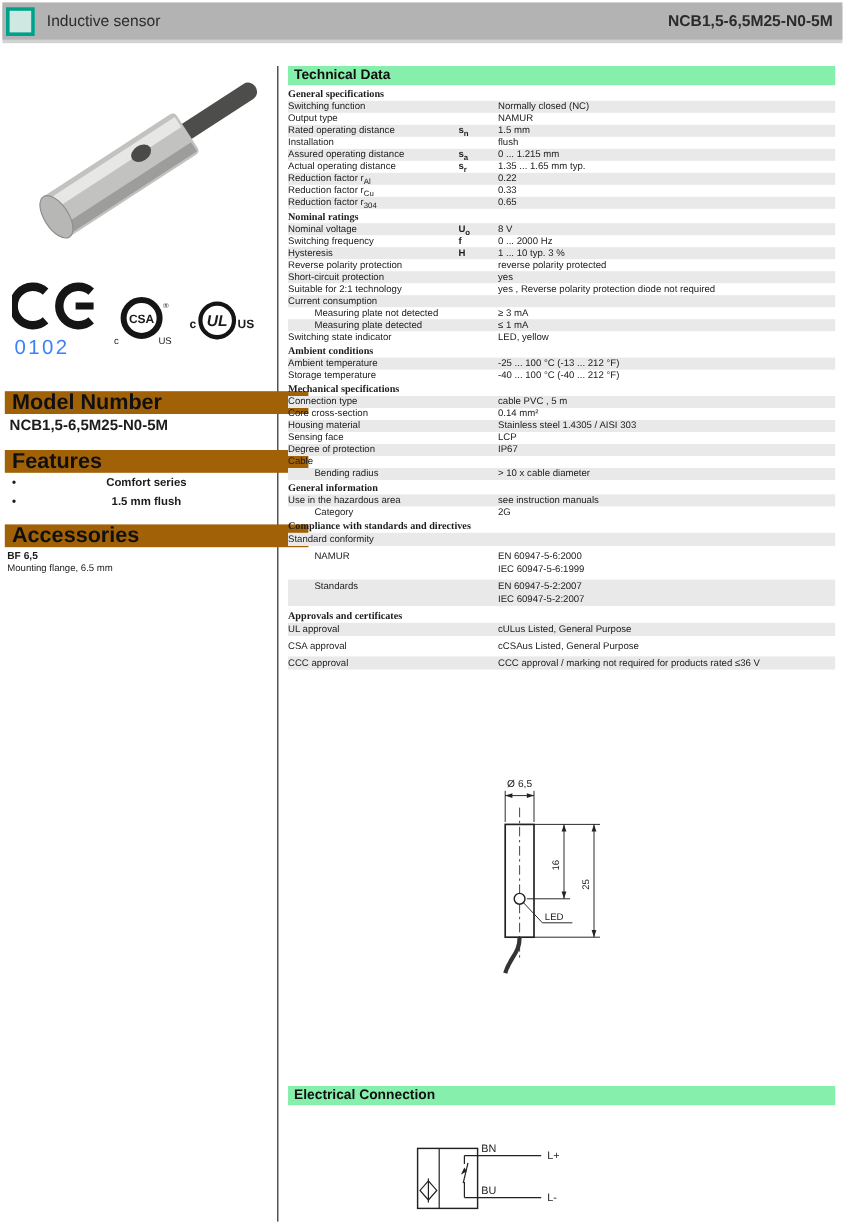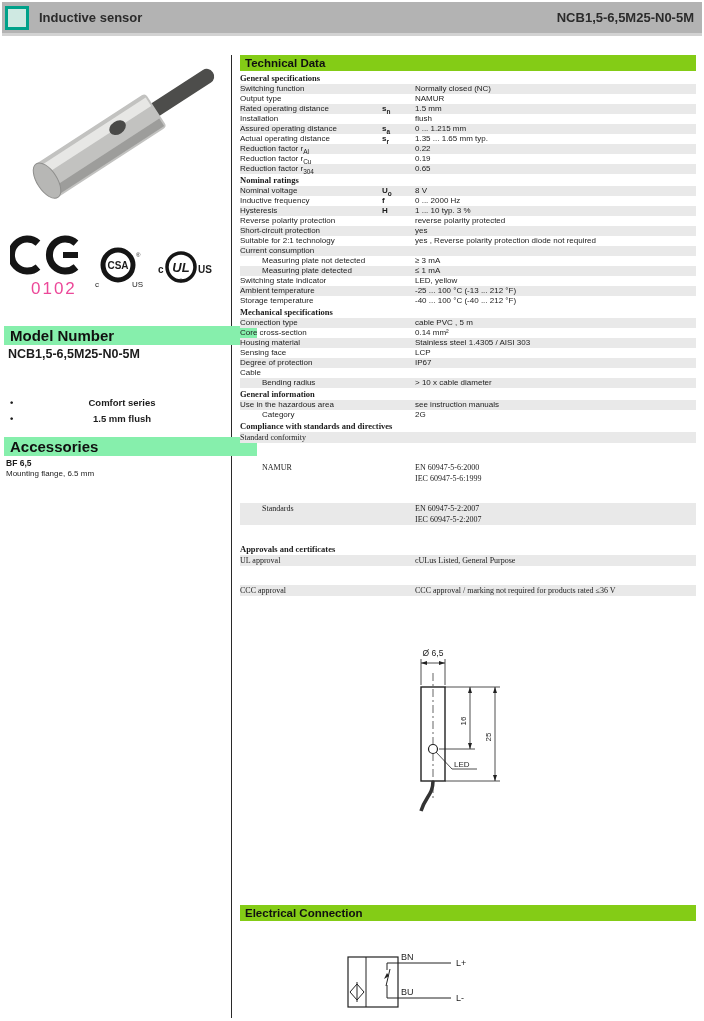--- a/index.html
+++ b/index.html
@@ -3,58 +3,58 @@
 <meta charset="utf-8">
 <style>
   html,body{margin:0;padding:0;background:#fff;}
   .page{position:relative;width:704px;height:1021px;background:#ffffff;
         font-family:"Liberation Sans",sans-serif;color:#1c1c1c;overflow:hidden;}
 
   
   .topbar{position:absolute;left:2px;top:2px;width:700px;height:31px;background:#b3b3b3;
           display:flex;align-items:center;box-shadow:0 3px 0 #d2d2d2;}
   .brandsq{width:24px;height:24px;margin-left:3px;background:#cfe9e2;border:3px solid #00a18a;box-sizing:border-box;}
-  .topbar-title{font-weight:bold;font-size:13px;margin-left:10px;color:#2b2b2b;}
+  .topbar-title{font-weight:normal;font-size:13px;margin-left:10px;color:#2b2b2b;}
   .topbar-model{margin-left:auto;margin-right:8px;font-weight:bold;font-size:13px;color:#2b2b2b;}
 
   .vdivider{position:absolute;left:231px;top:55px;width:1px;height:963px;background:#2a2a2a;}
 
   
   .photo{position:absolute;left:5px;top:44px;}
   .logos{position:absolute;left:0;top:233px;width:226px;height:82px;}
   .ce{position:absolute;left:10px;top:2px;}
-  .cenum{font-size:17px;letter-spacing:2px;color:#ec4899;margin:0 0 0 21px;line-height:20px;}
+  .cenum{font-size:17px;letter-spacing:2px;color:#3b82f6;margin:0 0 0 2px;line-height:20px;}
   .csa{position:absolute;left:92px;top:12px;}
   .ul{position:absolute;left:150px;top:16px;}
 
-  .sidebar-bar{position:absolute;left:4px;width:253px;height:19px;background:#86efac;
-               font-weight:bold;font-size:15px;line-height:19px;padding-left:6px;
+  .sidebar-bar{position:absolute;left:4px;width:253px;height:19px;background:#a16207;
+               font-weight:bold;font-size:18px;line-height:19px;padding-left:6px;
                box-sizing:border-box;color:#101010;}
   .bar-modelnum{top:326px}
   .modelnum-value{position:absolute;left:8px;top:347px;font-weight:bold;font-size:12.5px;}
   .bar-features{top:375px}
   .features-list{position:absolute;left:8px;top:395px;width:210px;text-align:center;}
   .feature-item{position:relative;font-weight:bold;font-size:9.5px;line-height:16px;padding-left:18px;}
   .feature-item::before{content:"\2022";position:absolute;left:2px;}
   .bar-accessories{top:437px}
   .acc-name{position:absolute;left:6px;top:458px;font-weight:bold;font-size:8.5px;line-height:10px;}
   .acc-desc{position:absolute;left:6px;top:469px;font-size:8px;line-height:10px;}
 
   
   .techblock{position:absolute;left:240px;top:55px;width:456px;}
   .dimblock{position:absolute;left:240px;top:585px;width:456px;}
   .elecblock{position:absolute;left:240px;top:905px;width:456px;}
-  .secbar{height:16px;background:#84cc16;font-weight:bold;font-size:11.5px;line-height:16px;
+  .secbar{height:16px;background:#86efac;font-weight:bold;font-size:11.5px;line-height:16px;
           padding-left:5px;box-sizing:border-box;color:#101010;margin-bottom:2px;}
 
   
   .tsec{font-weight:bold;font-size:8.5px;line-height:11px;margin-top:1px;font-family:Liberation Serif, serif;}
   .trow{display:grid;grid-template-columns:142px 33px 1fr;font-size:8px;line-height:10px;min-height:10px;}
   .trow.shade{background:#e9e9e9;}
-  .trow.gap{margin-bottom:19px;min-height:11px;line-height:11px;font-family:Liberation Serif, serif;}
+  .trow.gap{margin-bottom:3px;min-height:11px;line-height:11px;}
   .ind1 .tlab{padding-left:0;}
   .ind2 .tlab{padding-left:22px;}
   .tsym{font-weight:bold;}
   .tval{white-space:pre-line;}
   sub{font-size:6.5px;line-height:0;}
 
   .dim-svg{margin:60px 0 0 165px;display:block;}
   .elec-svg{margin:28px 0 0 103px;display:block;}
   svg text{font-family:"Liberation Sans",sans-serif;fill:#1c1c1c;}
 </style>
@@ -108,20 +108,21 @@
         <text x="8" y="24" font-size="10" font-weight="bold">c</text>
         <text x="48" y="24" font-size="10" font-weight="bold">US</text>
         <text x="29" y="34" font-size="5">®</text>
       </svg>
     </div>
   </div>
 
   <div class="sidebar-bar bar-modelnum">Model Number</div>
   <div class="modelnum-value">NCB1,5-6,5M25-N0-5M</div>
 
+  <div class="sidebar-bar bar-features">Features</div>
   <div class="features-list">
     <div class="feature-item">Comfort series</div>
     <div class="feature-item">1.5 mm flush</div>
   </div>
 
   <div class="sidebar-bar bar-accessories">Accessories</div>
   <div class="acc-name">BF 6,5</div>
   <div class="acc-desc">Mounting flange, 6.5 mm</div>
 
   <div class="techblock">
@@ -159,35 +160,35 @@
           <span class="tval">1.35 ... 1.65 mm typ.</span>
         </div>
         <div class="trow ind1 shade">
           <span class="tlab">Reduction factor r<sub>Al</sub></span>
           <span class="tsym"></span>
           <span class="tval">0.22</span>
         </div>
         <div class="trow ind1">
           <span class="tlab">Reduction factor r<sub>Cu</sub></span>
           <span class="tsym"></span>
-          <span class="tval">0.19</span>
+          <span class="tval">0.33</span>
         </div>
         <div class="trow ind1 shade">
           <span class="tlab">Reduction factor r<sub>304</sub></span>
           <span class="tsym"></span>
           <span class="tval">0.65</span>
         </div>
         <div class="tsec">Nominal ratings</div>
         <div class="trow ind1 shade">
           <span class="tlab">Nominal voltage</span>
           <span class="tsym">U<sub>o</sub></span>
           <span class="tval">8 V</span>
         </div>
         <div class="trow ind1">
-          <span class="tlab">Inductive frequency</span>
+          <span class="tlab">Switching frequency</span>
           <span class="tsym">f</span>
           <span class="tval">0 ... 2000 Hz</span>
         </div>
         <div class="trow ind1 shade">
           <span class="tlab">Hysteresis</span>
           <span class="tsym">H</span>
           <span class="tval">1 ... 10  typ. 3  %</span>
         </div>
         <div class="trow ind1">
           <span class="tlab">Reverse polarity protection</span>
@@ -217,20 +218,21 @@
         <div class="trow ind2 shade">
           <span class="tlab">Measuring plate detected</span>
           <span class="tsym"></span>
           <span class="tval">≤ 1 mA</span>
         </div>
         <div class="trow ind1">
           <span class="tlab">Switching state indicator</span>
           <span class="tsym"></span>
           <span class="tval">LED, yellow</span>
         </div>
+        <div class="tsec">Ambient conditions</div>
         <div class="trow ind1 shade">
           <span class="tlab">Ambient temperature</span>
           <span class="tsym"></span>
           <span class="tval">-25 ... 100 °C (-13 ... 212 °F)</span>
         </div>
         <div class="trow ind1">
           <span class="tlab">Storage temperature</span>
           <span class="tsym"></span>
           <span class="tval">-40 ... 100 °C (-40 ... 212 °F)</span>
         </div>
@@ -297,20 +299,25 @@
           <span class="tlab">Standards</span>
           <span class="tsym"></span>
           <span class="tval">EN 60947-5-2:2007
 IEC 60947-5-2:2007</span>
         </div>
         <div class="tsec">Approvals and certificates</div>
         <div class="trow ind1 shade gap">
           <span class="tlab">UL approval</span>
           <span class="tsym"></span>
           <span class="tval">cULus Listed, General Purpose</span>
+        </div>
+        <div class="trow ind1 gap">
+          <span class="tlab">CSA approval</span>
+          <span class="tsym"></span>
+          <span class="tval">cCSAus Listed, General Purpose</span>
         </div>
         <div class="trow ind1 shade gap">
           <span class="tlab">CCC approval</span>
           <span class="tsym"></span>
           <span class="tval">CCC approval / marking not required for products rated ≤36 V</span>
         </div>
       </div>
   </div>
 
   <div class="dimblock">

